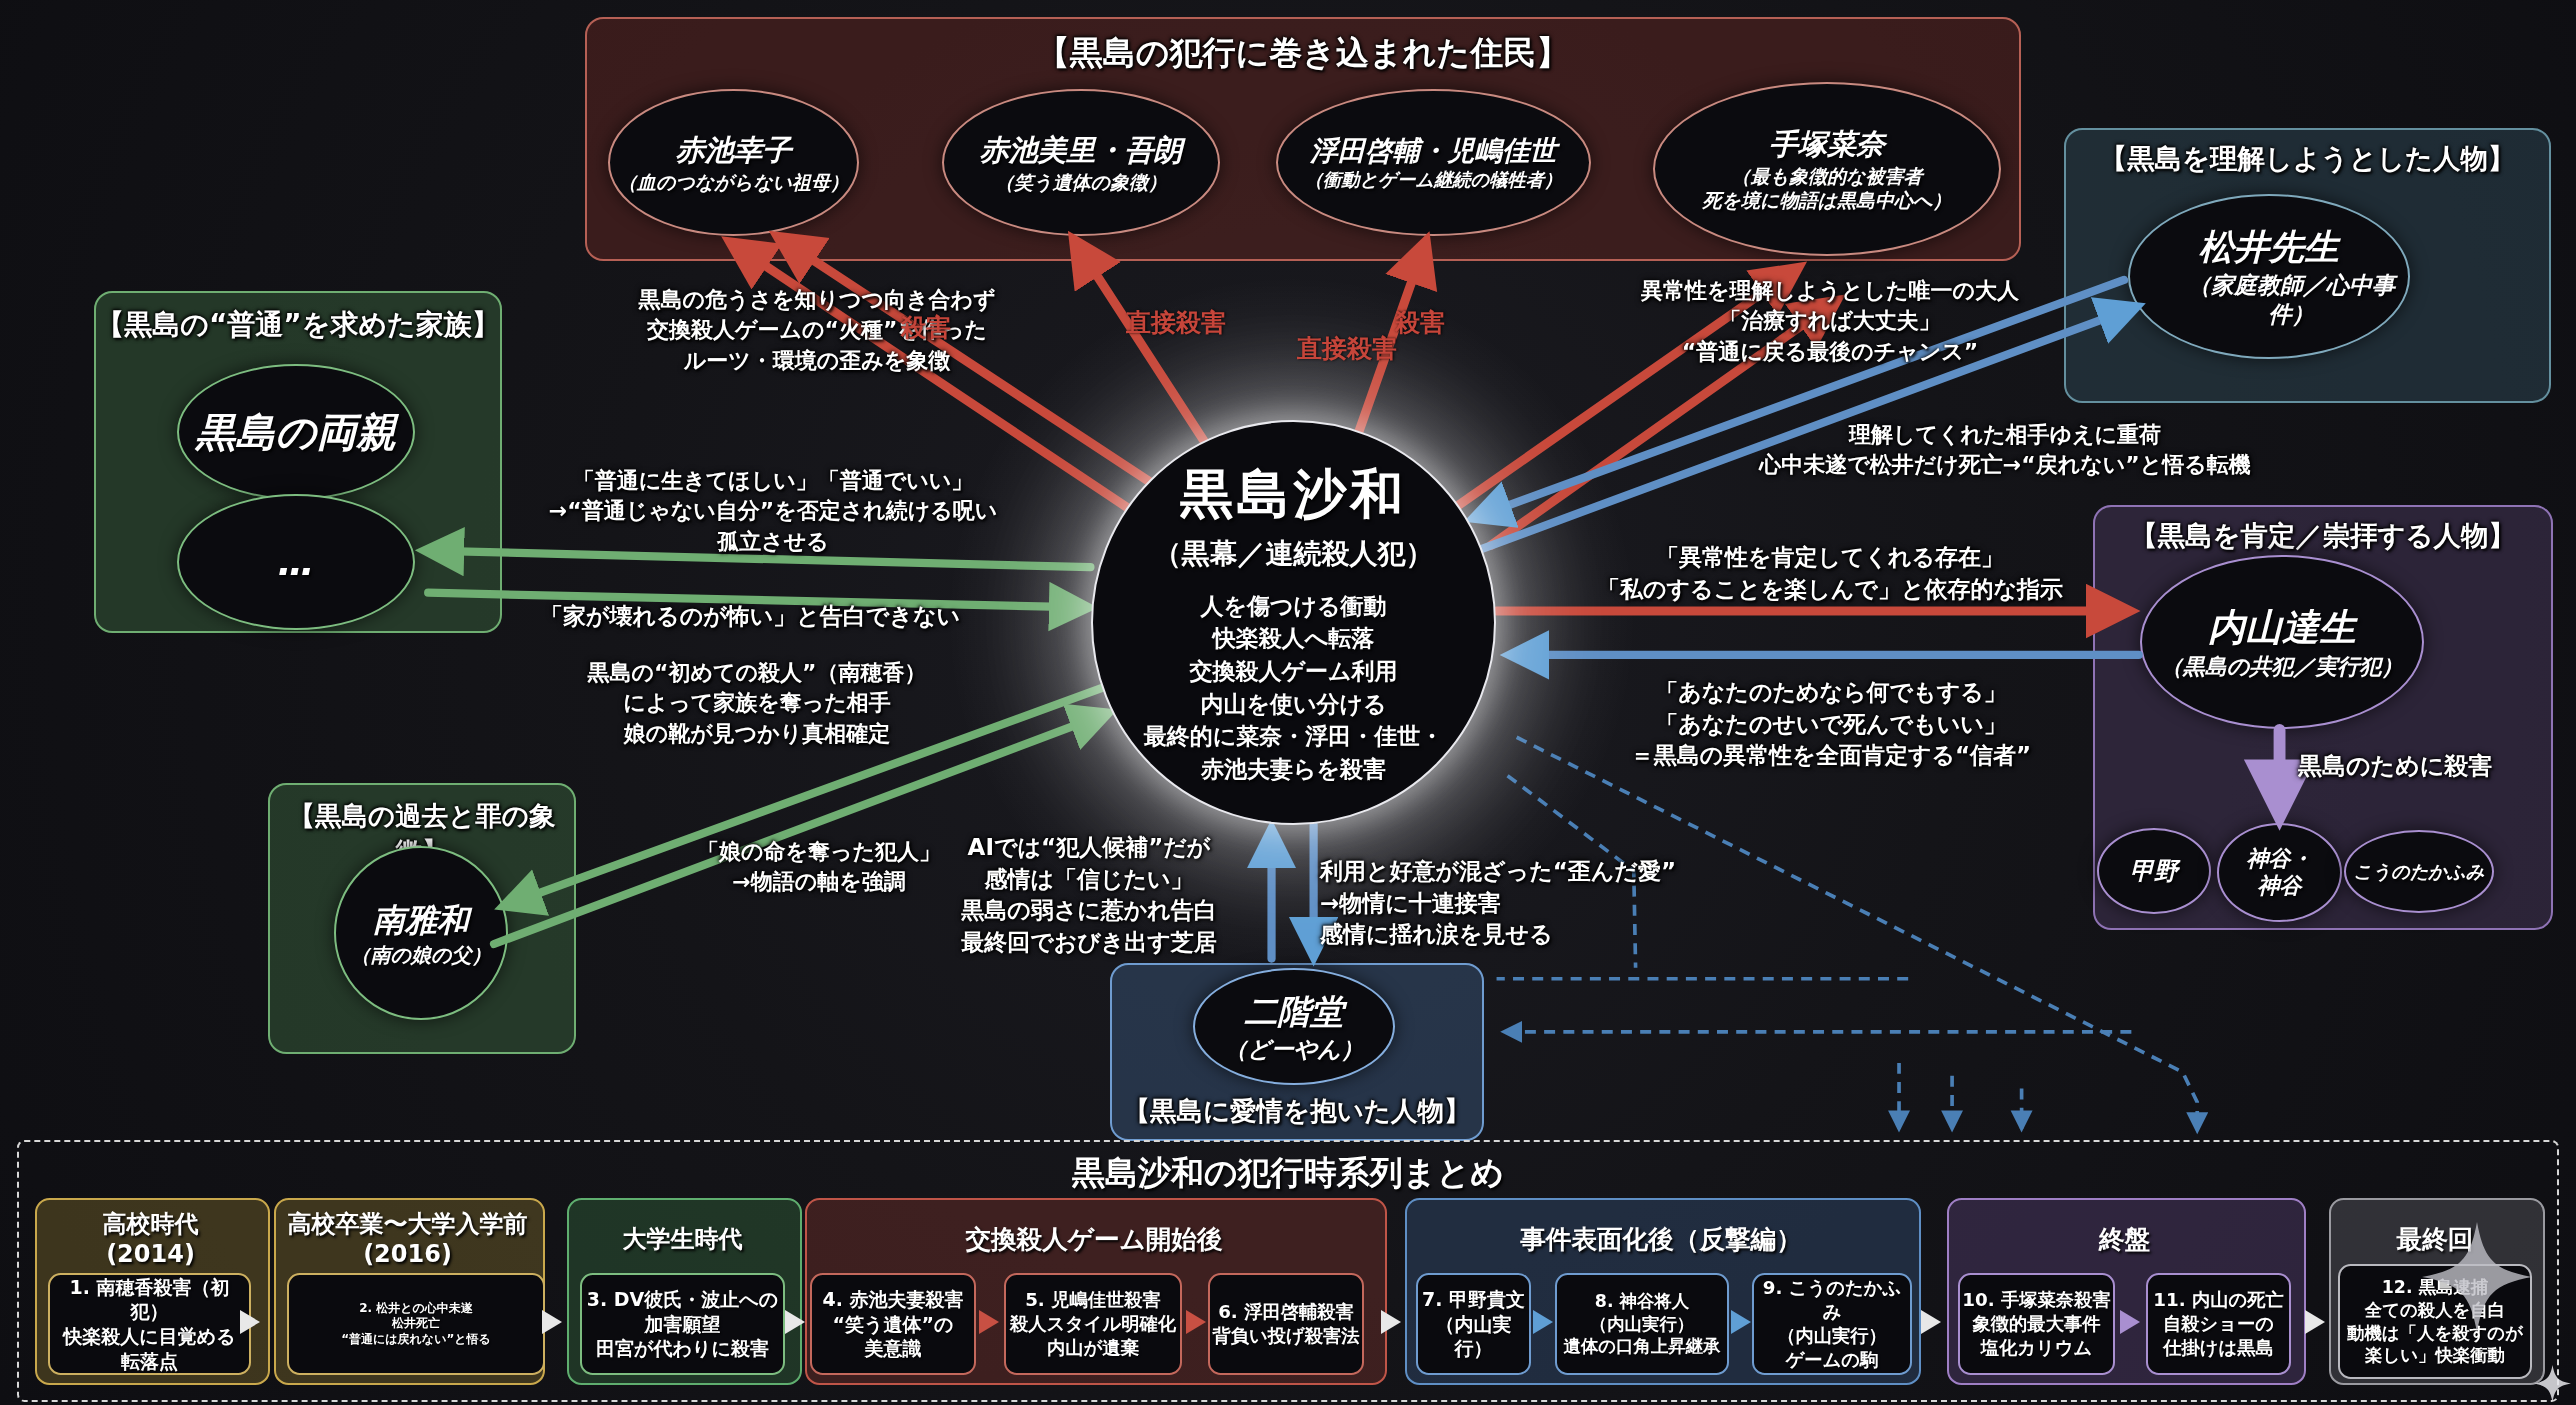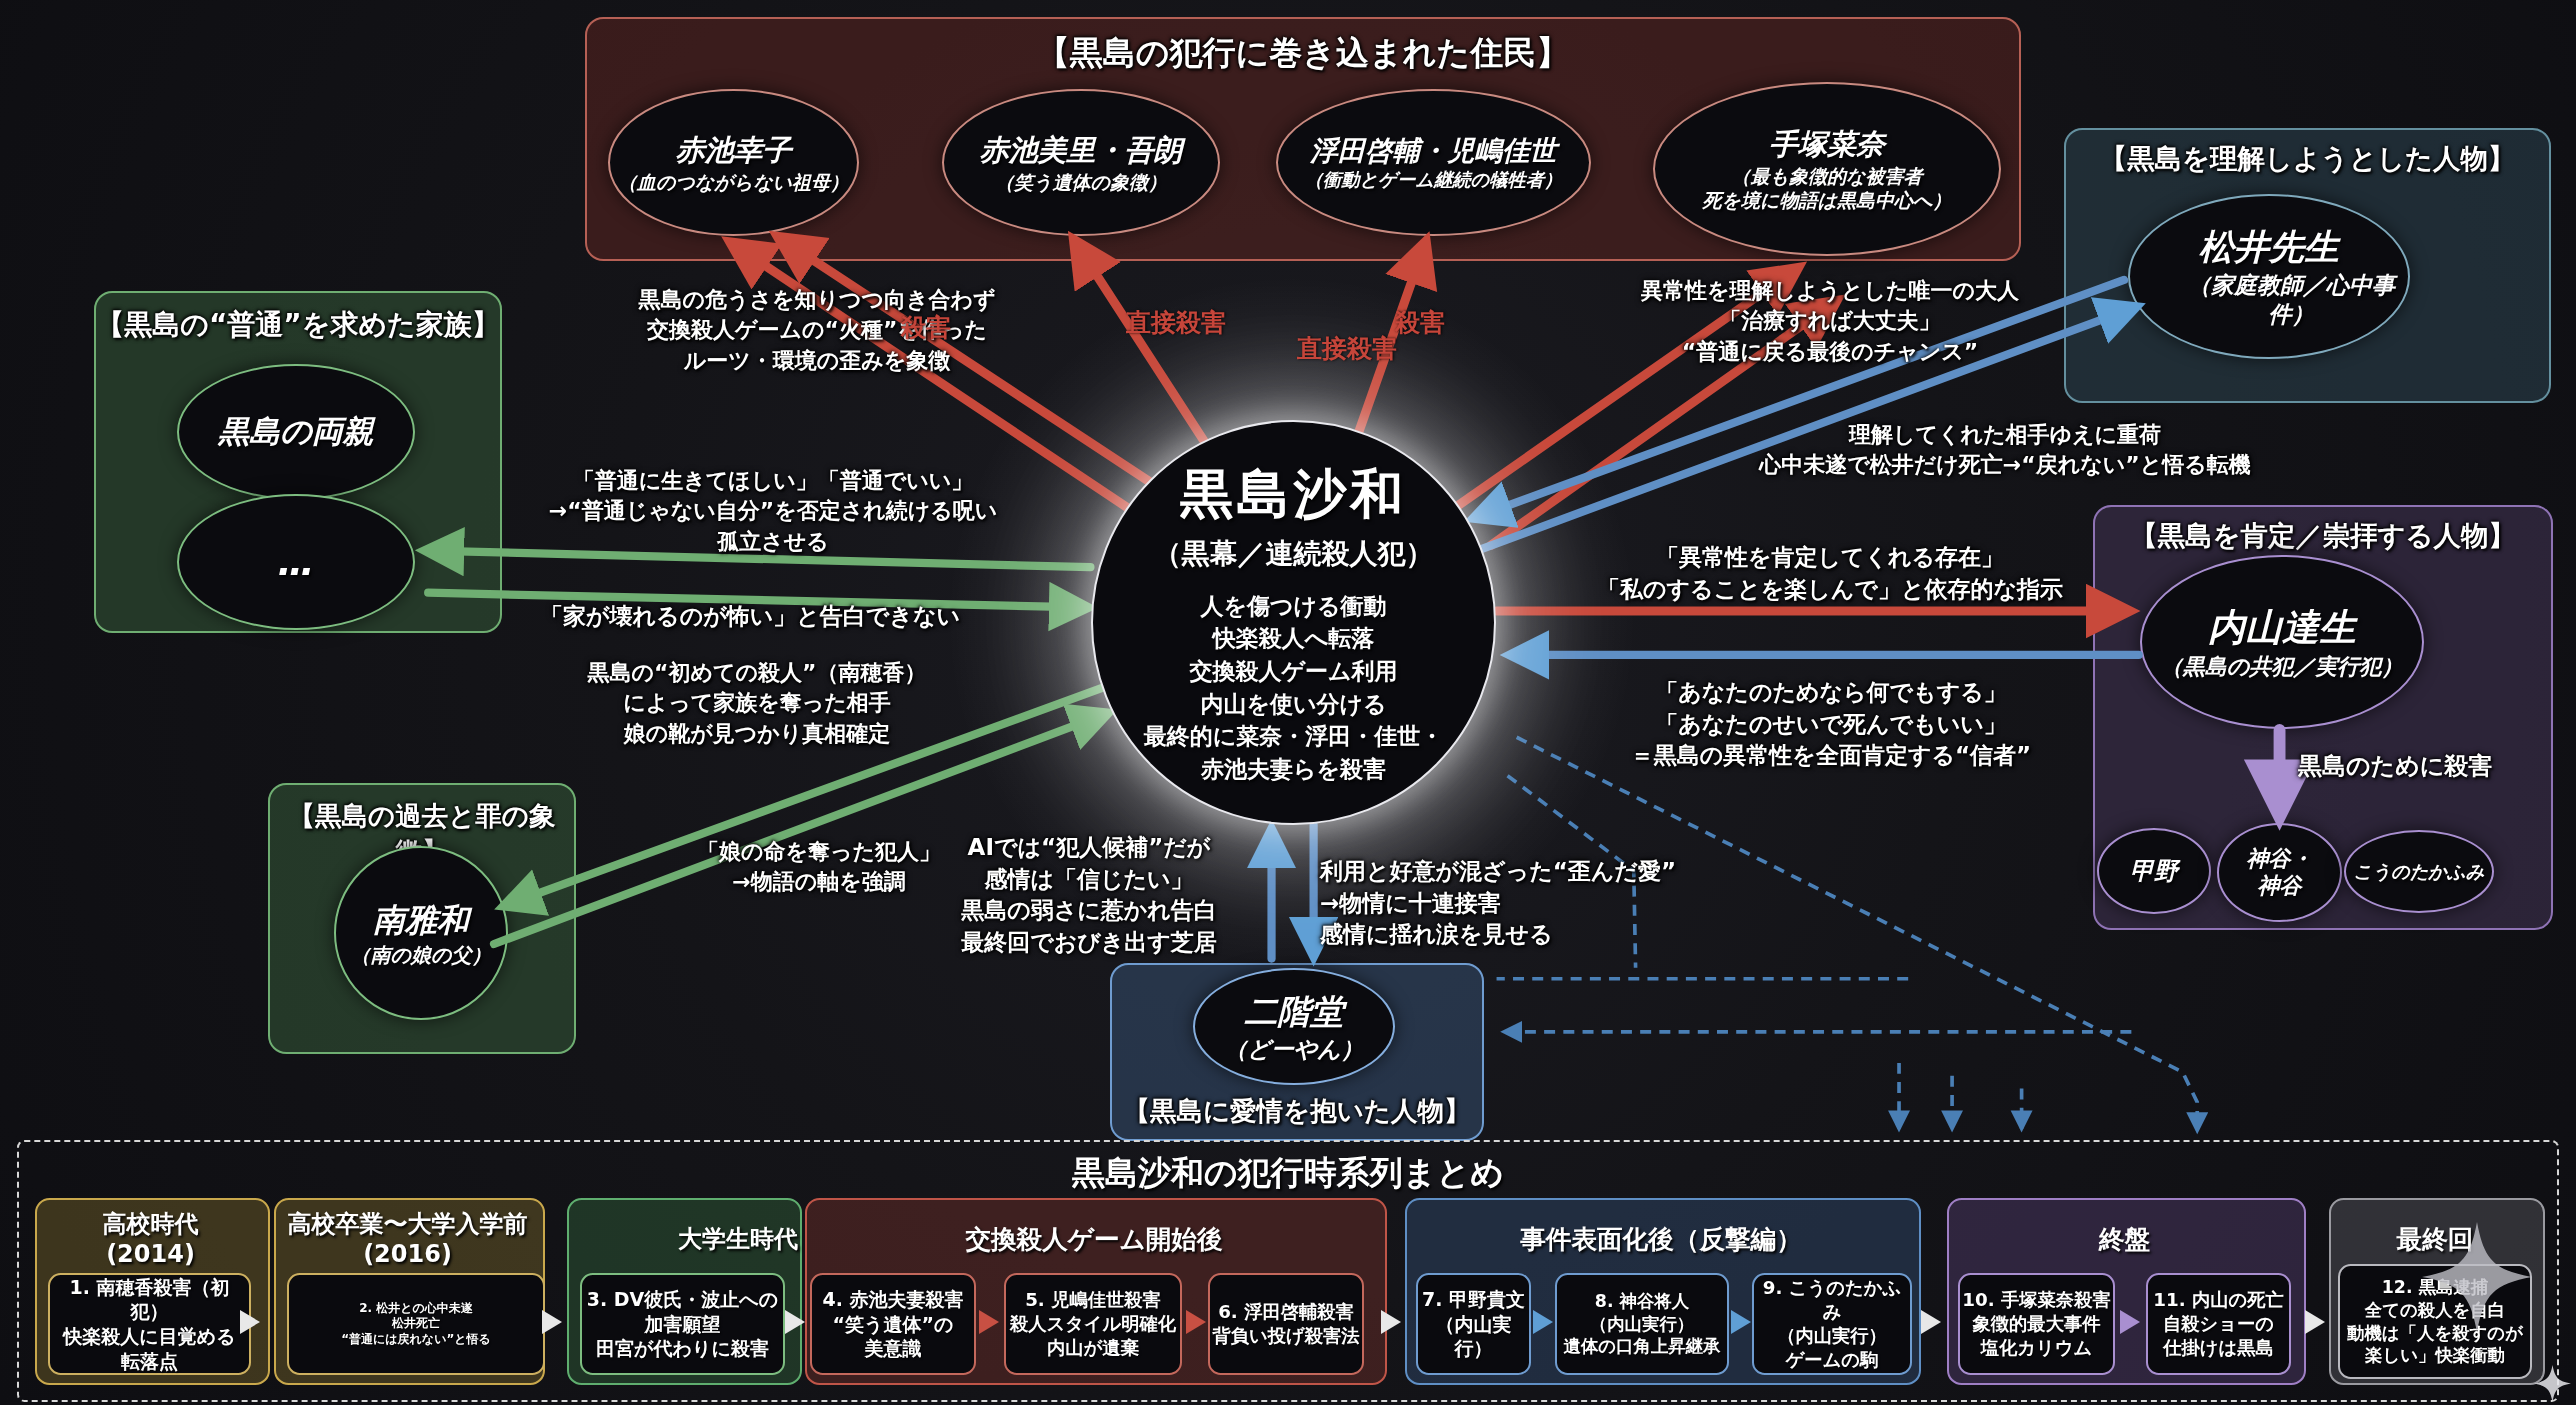--- a/index.html
+++ b/index.html
@@ -118,21 +118,21 @@
     <div class="e-desc" style="font-size:19px;">（最も象徴的な被害者
 死を境に物語は黒島中心へ）</div>
   </div>
 
   <div class="ellipse eb-teal" style="left:2128px;top:194px;width:278px;height:161px;">
     <div class="e-name" style="font-size:35px;">松井先生</div>
     <div class="e-desc" style="font-size:23px;margin-left:45px;">（家庭教師／心中事件）</div>
   </div>
 
   <div class="ellipse eb-green" style="left:177px;top:364px;width:234px;height:132px;">
-    <div class="e-name" style="font-size:31px;">黒島の両親</div>
+    <div class="e-name" style="font-size:40px;">黒島の両親</div>
   </div>
   <div class="ellipse eb-green" style="left:177px;top:494px;width:234px;height:132px;">
     <div class="e-name" style="font-size:37px;">…</div>
   </div>
 
   <div class="ellipse eb-green" style="left:334px;top:846px;width:170px;height:170px;">
     <div class="e-name" style="font-size:32px;">南雅和</div>
     <div class="e-desc" style="font-size:20px;">（南の娘の父）</div>
   </div>
 
@@ -270,21 +270,21 @@
 転落点</div>
 
   <div class="tl-group g-khaki" style="left:274px;width:267px;"></div>
   <div class="tl-gtitle" style="left:274px;width:267px;top:1209px;">高校卒業〜大学入学前
 (2016)</div>
   <div class="tl-step sb-khaki" style="left:287px;width:258px;font-size:12px;">2. 松井との心中未遂
 松井死亡
 “普通には戻れない”と悟る</div>
 
   <div class="tl-group g-green" style="left:567px;width:231px;"></div>
-  <div class="tl-gtitle" style="left:567px;width:231px;top:1224px;text-align:right;">大学生時代</div>
+  <div class="tl-gtitle" style="left:567px;width:231px;top:1224px;">大学生時代</div>
   <div class="tl-step sb-green" style="left:580px;width:205px;">3. DV彼氏・波止への
 加害願望
 田宮が代わりに殺害</div>
 
   <div class="tl-group g-red" style="left:805px;width:578px;"></div>
   <div class="tl-gtitle" style="left:805px;width:578px;top:1224px;font-size:25.6px;">交換殺人ゲーム開始後</div>
   <div class="tl-step sb-red" style="left:810px;width:166px;">4. 赤池夫妻殺害
 “笑う遺体”の
 美意識</div>
   <div class="tl-step sb-red" style="left:1004px;width:178px;font-size:18.3px;">5. 児嶋佳世殺害

